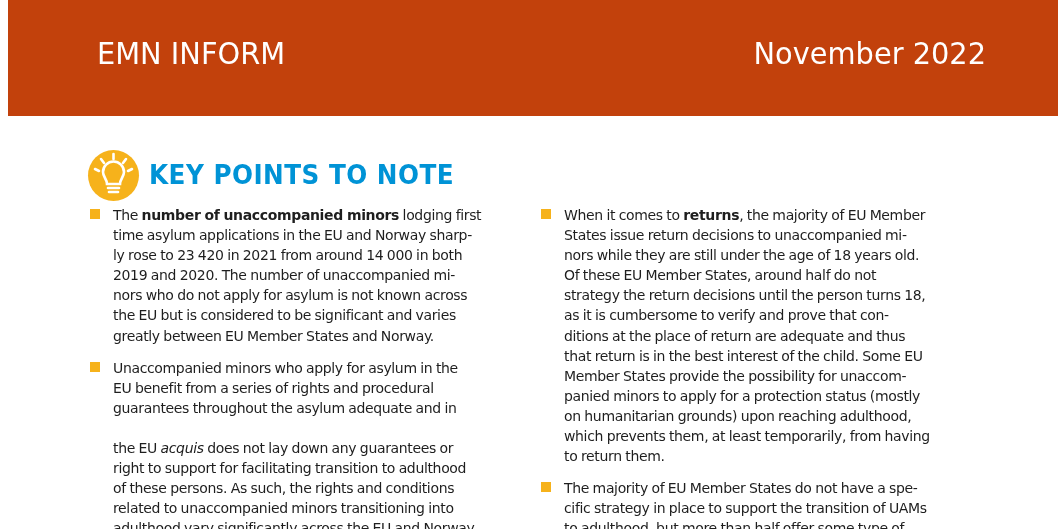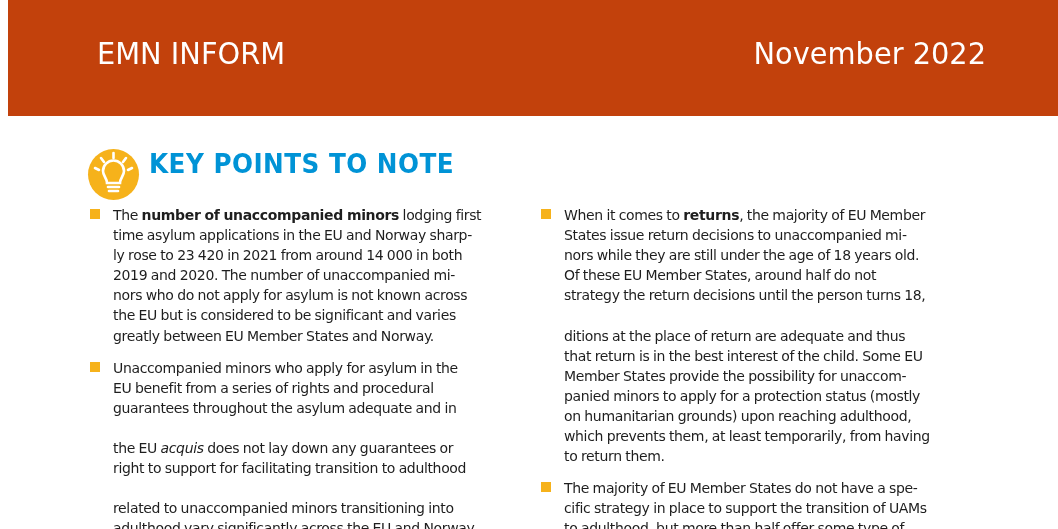--- a/index.html
+++ b/index.html
@@ -22,21 +22,21 @@
       transform: scaleX(0.93); transform-origin: left top;
     }
     .banner-date {
       position: absolute; right: 80px; top: 35px;
       font-family: "DejaVu Sans", sans-serif;
       font-size: 31px; color: #ffffff;
       transform: scaleX(0.93); transform-origin: right top;
     }
     .section-head {
       position: absolute; left: 88px; top: 149px; height: 52px;
-      display: flex; 
+      display: flex; align-items: center;
     }
     .bulb {
       width: 51px; height: 51px; border-radius: 50%;
       background: #f6b21b; position: relative; flex: none;
     }
     .bulb svg { position: absolute; left: 0; top: 0; }
     .section-title {
       margin-left: 10px;
       font-family: "DejaVu Sans", sans-serif;
       font-weight: bold; font-size: 26px; color: #0093d6;
@@ -102,37 +102,37 @@
   </div>
   <div class="bullet">
     <span class="bullet-mark"></span>
     <p>
       <span>Unaccompanied minors who apply for asylum in the</span><br>
       <span>EU benefit from a series of rights and procedural</span><br>
       <span>guarantees throughout the asylum adequate and in</span><br>
       <br>
       <span>the EU </span><i>acquis</i><span> does not lay down any guarantees or</span><br>
       <span>right to support for facilitating transition to adulthood</span><br>
-      <br>
+      <span>of these persons. As such, the rights and conditions</span><br>
       <span>related to unaccompanied minors transitioning into</span><br>
       <span>adulthood vary significantly across the EU and Norway.</span>
     </p>
   </div>
 </div>
 
 <div class="col col-right">
   <div class="bullet">
     <span class="bullet-mark"></span>
     <p>
       <span>When it comes to </span><b>returns</b><span>, the majority of EU Member</span><br>
       <span>States issue return decisions to unaccompanied mi-</span><br>
       <span>nors while they are still under the age of 18 years old.</span><br>
       <span>Of these EU Member States, around half do not</span><br>
       <span>strategy the return decisions until the person turns 18,</span><br>
-      <br>
+      <span>as it is cumbersome to verify and prove that con-</span><br>
       <span>ditions at the place of return are adequate and thus</span><br>
       <span>that return is in the best interest of the child. Some EU</span><br>
       <span>Member States provide the possibility for unaccom-</span><br>
       <span>panied minors to apply for a protection status (mostly</span><br>
       <span>on humanitarian grounds) upon reaching adulthood,</span><br>
       <span>which prevents them, at least temporarily, from having</span><br>
       <span>to return them.</span>
     </p>
   </div>
   <div class="bullet">

